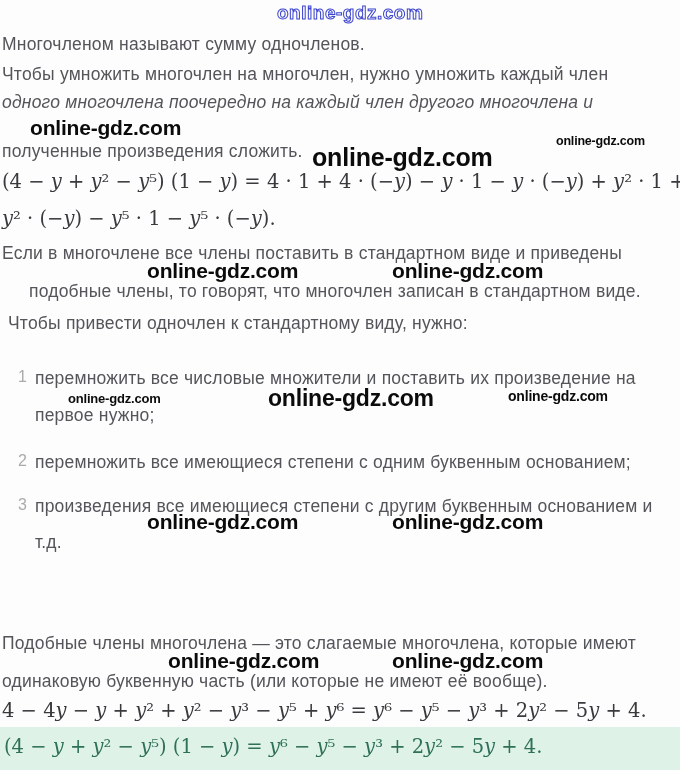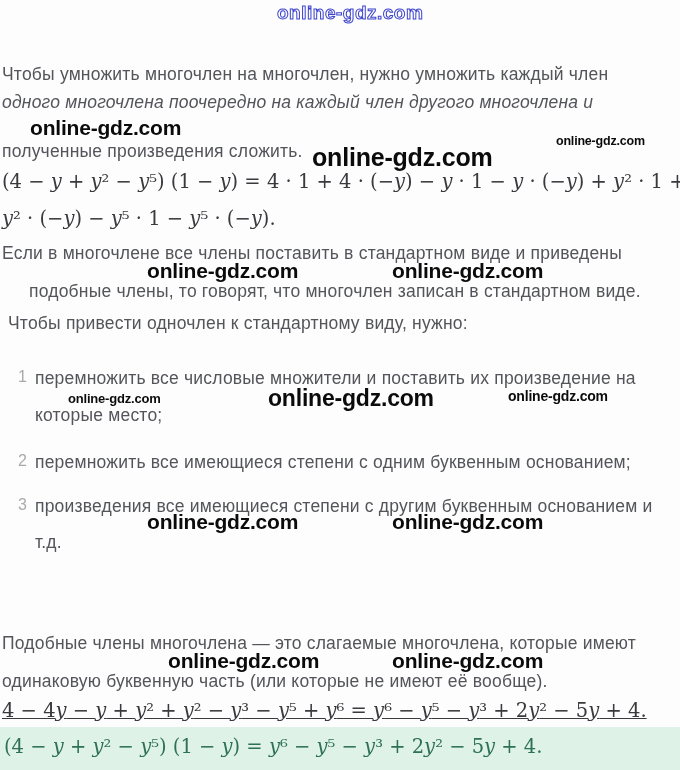--- a/index.html
+++ b/index.html
@@ -76,20 +76,21 @@
     color: #2e7058;
   }
 </style>
 </head>
 <body>
 
 <div class="page">
 
   <div class="wm-top" style="left:277px; top:2px;">online-gdz.com</div>
 
+  <div class="body-text" style="left:2px; top:34px;">Многочленом называют сумму одночленов.</div>
 
   <div class="body-text" style="left:2px; top:64px;">Чтобы умножить многочлен на многочлен, нужно умножить каждый член</div>
   <div class="body-text" style="left:2px; top:92px;font-style:italic;">одного многочлена поочередно на каждый член другого многочлена и</div>
   <div class="wm" style="left:30px; top:116px; font-size:21px;">online-gdz.com</div>
   <div class="body-text" style="left:2px; top:141px;">полученные произведения сложить.</div>
   <div class="wm" style="left:312px; top:143px; font-size:25px;">online-gdz.com</div>
   <div class="wm" style="left:556px; top:134px; font-size:12.5px;">online-gdz.com</div>
 
   <div class="math" style="left:2px; top:170px;">(4 − <i>y</i> + <i>y</i>² − <i>y</i>⁵) (1 − <i>y</i>) = 4 · 1 + 4 · (−<i>y</i>) − <i>y</i> · 1 − <i>y</i> · (−<i>y</i>) + <i>y</i>² · 1 +</div>
   <div class="math" style="left:2px; top:207px;"><i>y</i>² · (−<i>y</i>) − <i>y</i>⁵ · 1 − <i>y</i>⁵ · (−<i>y</i>).</div>
@@ -99,36 +100,36 @@
   <div class="wm" style="left:392px; top:259px; font-size:21px;">online-gdz.com</div>
   <div class="body-text" style="left:2px; top:281px;margin-left:27px;">подобные члены, то говорят, что многочлен записан в стандартном виде.</div>
 
   <div class="body-text" style="left:8px; top:313px;">Чтобы привести одночлен к стандартному виду, нужно:</div>
 
   <div class="list-num" style="left:18px; top:368px;">1</div>
   <div class="body-text" style="left:35px; top:368px;">перемножить все числовые множители и поставить их произведение на</div>
   <div class="wm" style="left:68px; top:391px; font-size:13px;">online-gdz.com</div>
   <div class="wm" style="left:268px; top:385px; font-size:23px;">online-gdz.com</div>
   <div class="wm" style="left:508px; top:388px; font-size:14px;">online-gdz.com</div>
-  <div class="body-text" style="left:35px; top:405px;">которые место;</div>
+  <div class="body-text" style="left:35px; top:405px;">первое нужно;</div>
 
   <div class="list-num" style="left:18px; top:452px;">2</div>
   <div class="body-text" style="left:35px; top:452px;">перемножить все имеющиеся степени с одним буквенным основанием;</div>
 
   <div class="list-num" style="left:18px; top:496px;">3</div>
   <div class="body-text" style="left:35px; top:496px;">произведения все имеющиеся степени с другим буквенным основанием и</div>
   <div class="wm" style="left:147px; top:510px; font-size:21px;">online-gdz.com</div>
   <div class="wm" style="left:392px; top:510px; font-size:21px;">online-gdz.com</div>
   <div class="body-text" style="left:35px; top:532px;">т.д.</div>
 
 
   <div class="body-text" style="left:2px; top:633px;">Подобные члены многочлена — это слагаемые многочлена, которые имеют</div>
   <div class="wm" style="left:168px; top:649px; font-size:21px;">online-gdz.com</div>
   <div class="wm" style="left:392px; top:649px; font-size:21px;">online-gdz.com</div>
   <div class="body-text" style="left:2px; top:671px;">одинаковую буквенную часть (или которые не имеют её вообще).</div>
 
-  <div class="math" style="left:2px; top:699px;text-decoration:underline;">4 − 4<i>y</i> − <i>y</i> + <i>y</i>² + <i>y</i>² − <i>y</i>³ − <i>y</i>⁵ + <i>y</i>⁶ = <i>y</i>⁶ − <i>y</i>⁵ − <i>y</i>³ + 2<i>y</i>² − 5<i>y</i> + 4.</div>
+  <div class="math" style="left:2px; top:699px;">4 − 4<i>y</i> − <i>y</i> + <i>y</i>² + <i>y</i>² − <i>y</i>³ − <i>y</i>⁵ + <i>y</i>⁶ = <i>y</i>⁶ − <i>y</i>⁵ − <i>y</i>³ + 2<i>y</i>² − 5<i>y</i> + 4.</div>
 
   <div class="highlight-box">
     <div class="math">(4 − <i>y</i> + <i>y</i>² − <i>y</i>⁵) (1 − <i>y</i>) = <i>y</i>⁶ − <i>y</i>⁵ − <i>y</i>³ + 2<i>y</i>² − 5<i>y</i> + 4.</div>
   </div>
 
 </div>
 
 </body></html>

